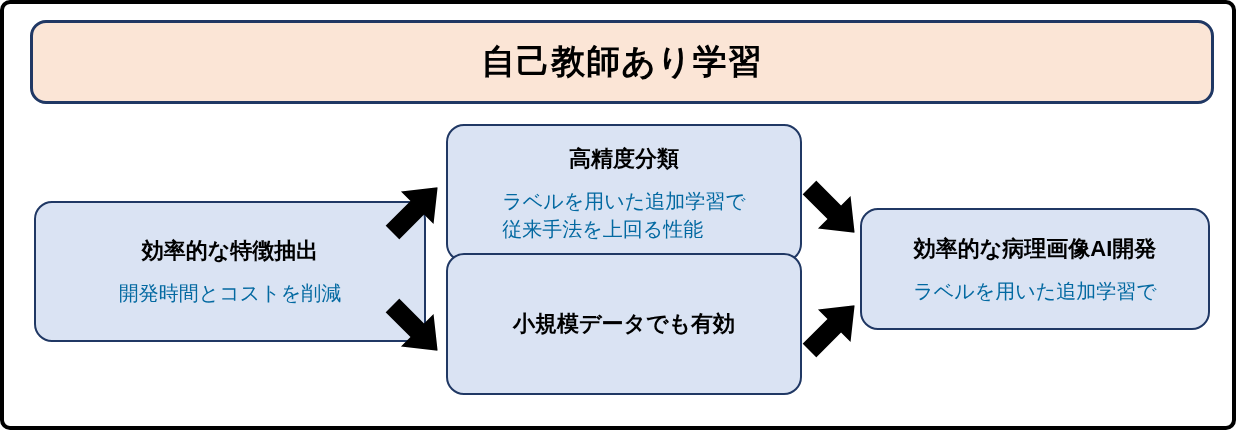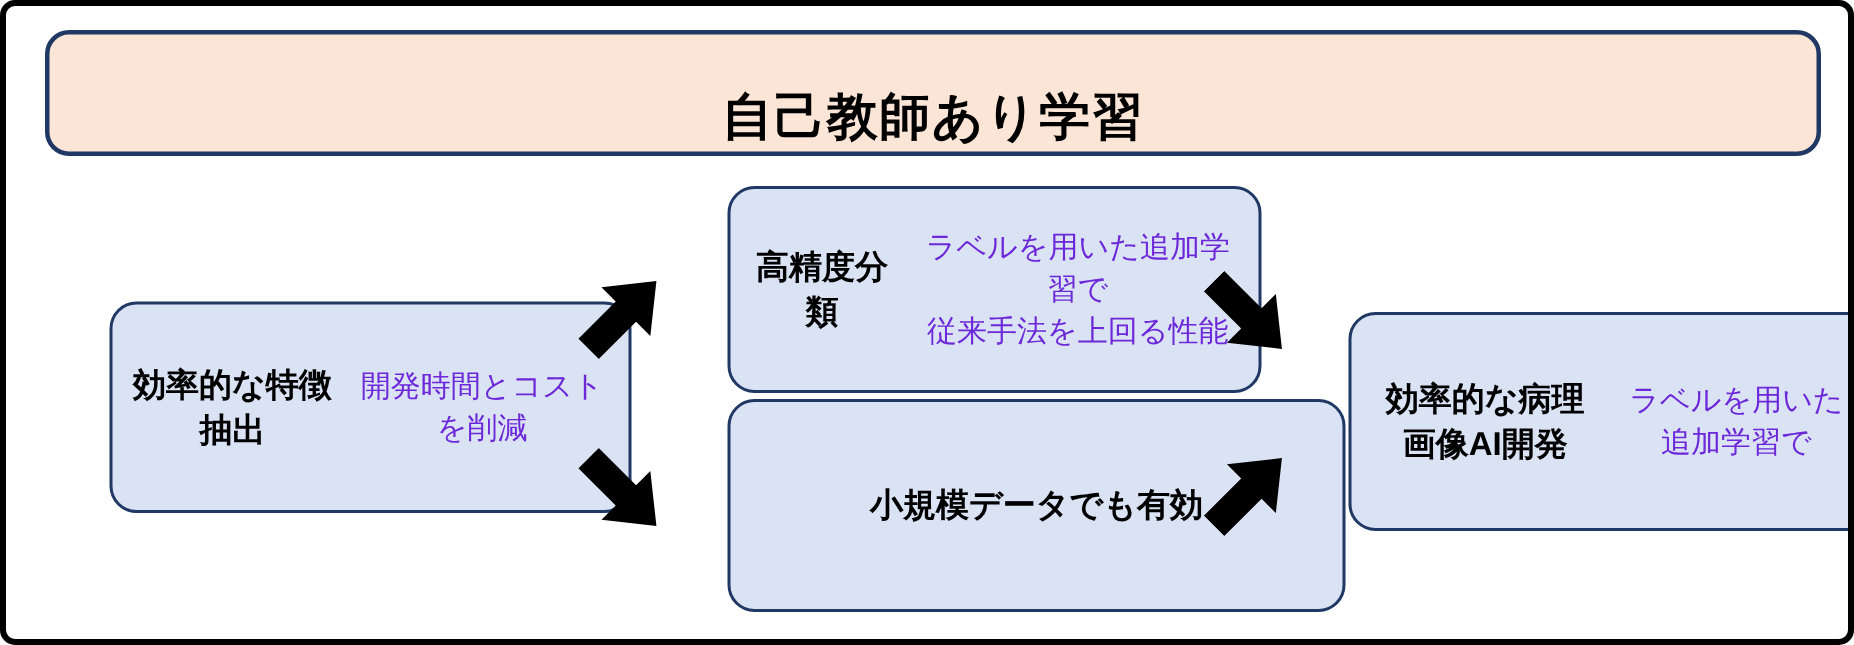--- a/index.html
+++ b/index.html
@@ -17,58 +17,56 @@
     overflow: hidden;
   }
   .header-box {
     position: absolute;
     left: 26px; top: 16px;
     width: 1184px; height: 84px;
     background: #fbe5d6;
     border: 3px solid #203864;
     border-radius: 16px;
     display: flex;
-    align-items: flex-end;
+    align-items: center;
     justify-content: center;
   }
   .header-title {
     font-size: 34px;
     font-weight: bold;
     color: #000000;
     letter-spacing: 1px;
   }
   .node {
     position: absolute;
     background: #dae3f3;
     border: 2.5px solid #203864;
     border-radius: 18px;
     display: flex;
-    flex-direction: row;
+    flex-direction: column;
     align-items: center;
     justify-content: center;
     gap: 13px;
-    text-align: center;
     padding: 8px 12px;
-    margin-left: 39px;
   }
   .node-title {
     font-size: 22px;
     font-weight: bold;
     color: #000000;
   }
   .node-body {
     font-size: 20px;
-    color: #6d28d9;
+    color: #0369a1;
     white-space: pre-line;
     line-height: 1.4;
   }
-  .node-left   { left: 30px;  top: 197px; width: 348px; height: 141px; }
+  .node-left   { left: 30px;  top: 197px; width: 392px; height: 141px; }
   .node-mtop   { left: 442px; top: 120px; width: 356px; height: 138px; }
-  .node-mbot   { left: 442px; top: 262px; width: 412px; height: 142px; }
-  .node-right  { left: 856px; top: 204px; width: 350px; height: 146px; }
+  .node-mbot   { left: 442px; top: 249px; width: 356px; height: 142px; }
+  .node-right  { left: 856px; top: 204px; width: 350px; height: 122px; }
 
   .arrow {
     position: absolute;
     width: 64px;
     height: 64px;
   }
   .arrow polygon { fill: #000000; }
   .arrow-ne { transform: rotate(-45deg); }
   .arrow-se { transform: rotate(45deg); }
   .arrow-1 { left: 379px; top: 174px; }

